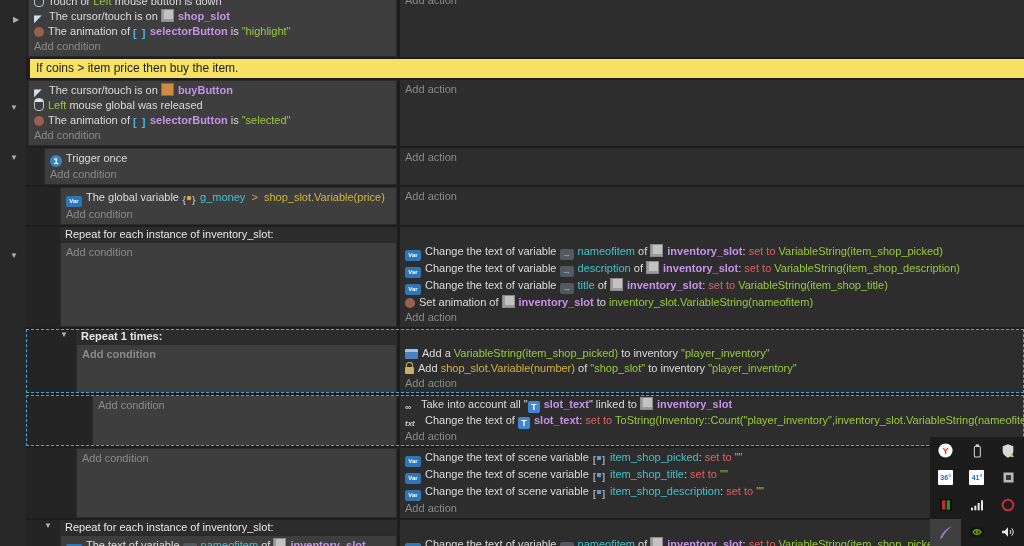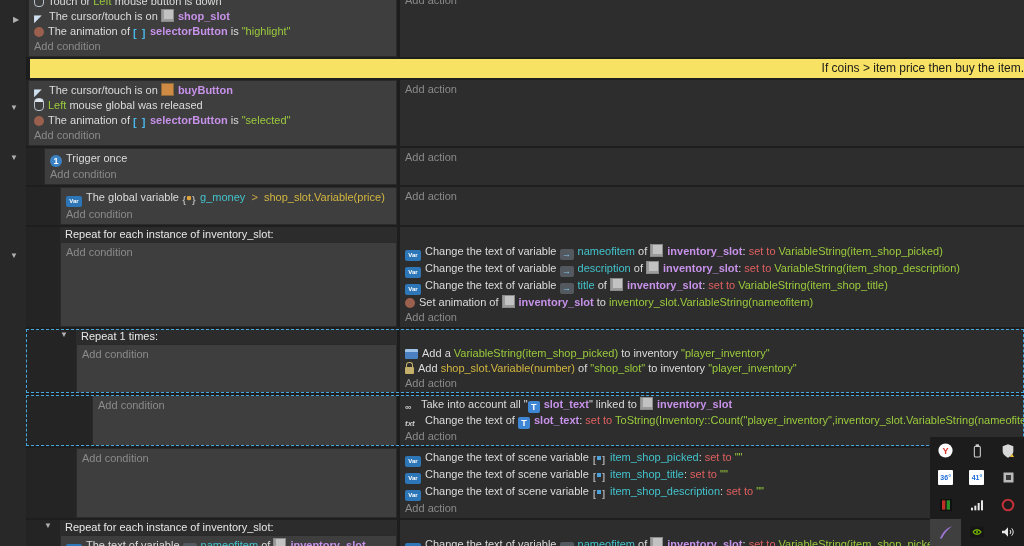--- a/index.html
+++ b/index.html
@@ -11,21 +11,21 @@
   .event.selected{outline:1px dashed #45a9e0;outline-offset:-1px;}
   .spacer{flex:0 0 auto;background:#242424;}
   .leftcol{flex:0 0 auto;display:flex;flex-direction:column;}
   .evheader{height:15px;line-height:15px;padding-left:5px;color:#e8e8e8;background:#2c2c2c;white-space:nowrap;overflow:hidden;}
   .condbox{background:#3e3e3e;border:1px solid #2a2a2a;padding:2px 4px 2px 5px;flex:1 0 auto;}
   .rightcol{flex:1 1 auto;background:#2d2d2d;border-left:3px solid #1d1d1d;padding:2px 0 2px 5px;overflow:hidden;}
   .hspacer{height:15px;}
   .row{min-height:15px;line-height:15px;overflow:hidden;}
   .actions .row,.rightcol .row{white-space:nowrap;}
   .addlink{height:15px;line-height:15px;color:#8a8a8a;cursor:pointer;}
-  .comment{height:19px;line-height:19px;background:#f8e264;color:#1b1b1b;margin:0 0 2px 4px;padding-left:6px;font-size:12px;text-align:right;}
+  .comment{height:19px;line-height:19px;background:#f8e264;color:#1b1b1b;margin:0 0 2px 4px;padding-left:6px;font-size:12px;}
   
   .t-w{color:#dcdcdc;}
   .t-o{color:#c792ea;font-weight:bold;}
   .t-v{color:#43c3cc;}
   .t-s{color:#9bcb3c;}
   .t-e{color:#d3b640;}
   .t-op{color:#cba747;white-space:pre;}
   .t-r{color:#e06060;}
   
   .icon{display:inline-block;vertical-align:-2px;margin-right:4px;position:relative;}
@@ -142,21 +142,21 @@
           <div class="hspacer"></div>
           <div class="row"><span class="icon ic-var"></span><span class="t-w">Change the text of variable </span><span class="icon ic-varfield"></span><span class="t-v">nameofitem</span><span class="t-w"> of </span><span class="icon ic-objg"></span><span class="t-o">inventory_slot</span><span class="t-w">: </span><span class="t-r">set to </span><span class="t-s">VariableString(item_shop_picked)</span></div>
           <div class="row"><span class="icon ic-var"></span><span class="t-w">Change the text of variable </span><span class="icon ic-varfield"></span><span class="t-v">description</span><span class="t-w"> of </span><span class="icon ic-objg"></span><span class="t-o">inventory_slot</span><span class="t-w">: </span><span class="t-r">set to </span><span class="t-s">VariableString(item_shop_description)</span></div>
           <div class="row"><span class="icon ic-var"></span><span class="t-w">Change the text of variable </span><span class="icon ic-varfield"></span><span class="t-v">title</span><span class="t-w"> of </span><span class="icon ic-objg"></span><span class="t-o">inventory_slot</span><span class="t-w">: </span><span class="t-r">set to </span><span class="t-s">VariableString(item_shop_title)</span></div>
           <div class="row"><span class="icon ic-anim"></span><span class="t-w">Set animation of </span><span class="icon ic-objg"></span><span class="t-o">inventory_slot</span><span class="t-w"> to </span><span class="t-s">inventory_slot.VariableString(nameofitem)</span></div>
           <div class="addlink">Add action</div>
         </div>
       </div>
       <div class="event selected">
         <div class="spacer" style="width: 50px;"></div>
-        <div class="leftcol" style="width: 321px;">
+        <div class="leftcol" style="width: 321px; font-weight: bold;">
           <div class="evheader">Repeat 1 times:</div>
           <div class="condbox" style="min-height: 36px;">
             <div class="addlink">Add condition</div>
           </div>
         </div>
         <div class="rightcol actions">
           <div class="hspacer"></div>
           <div class="row"><span class="icon ic-inv"></span><span class="t-w">Add a </span><span class="t-s">VariableString(item_shop_picked)</span><span class="t-w"> to inventory </span><span class="t-s">"player_inventory"</span></div>
           <div class="row"><span class="icon ic-lock"></span><span class="t-w">Add </span><span class="t-e">shop_slot.Variable(number)</span><span class="t-w"> of </span><span class="t-s">"shop_slot"</span><span class="t-w"> to inventory </span><span class="t-s">"player_inventory"</span></div>
           <div class="addlink">Add action</div>

